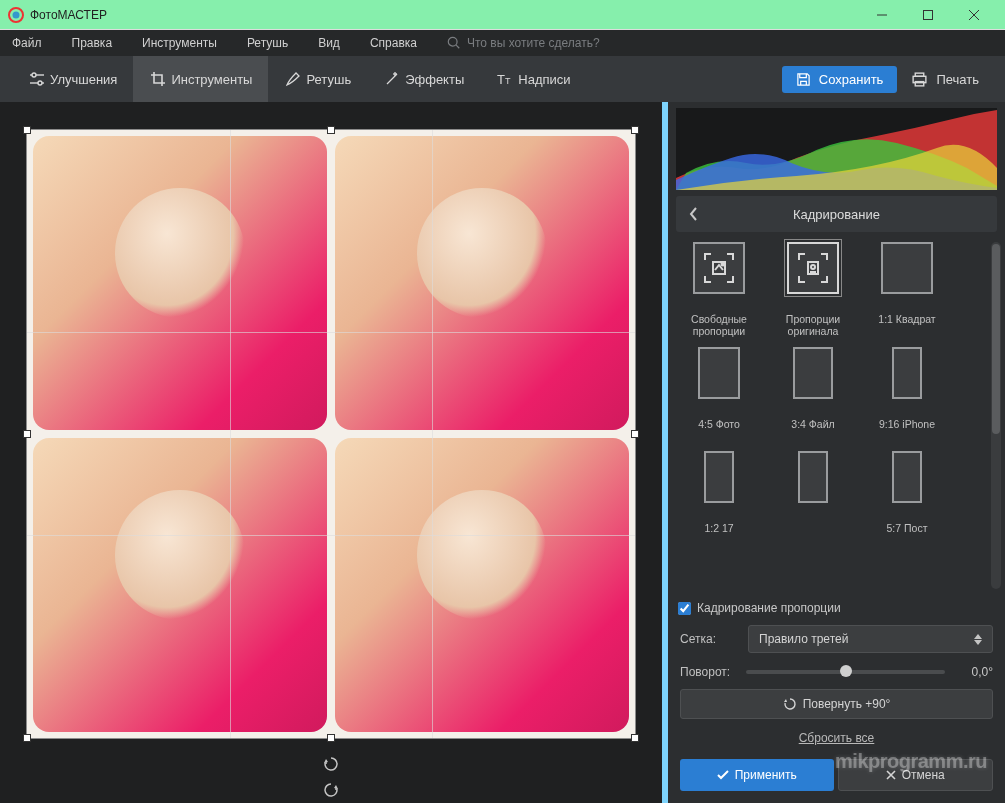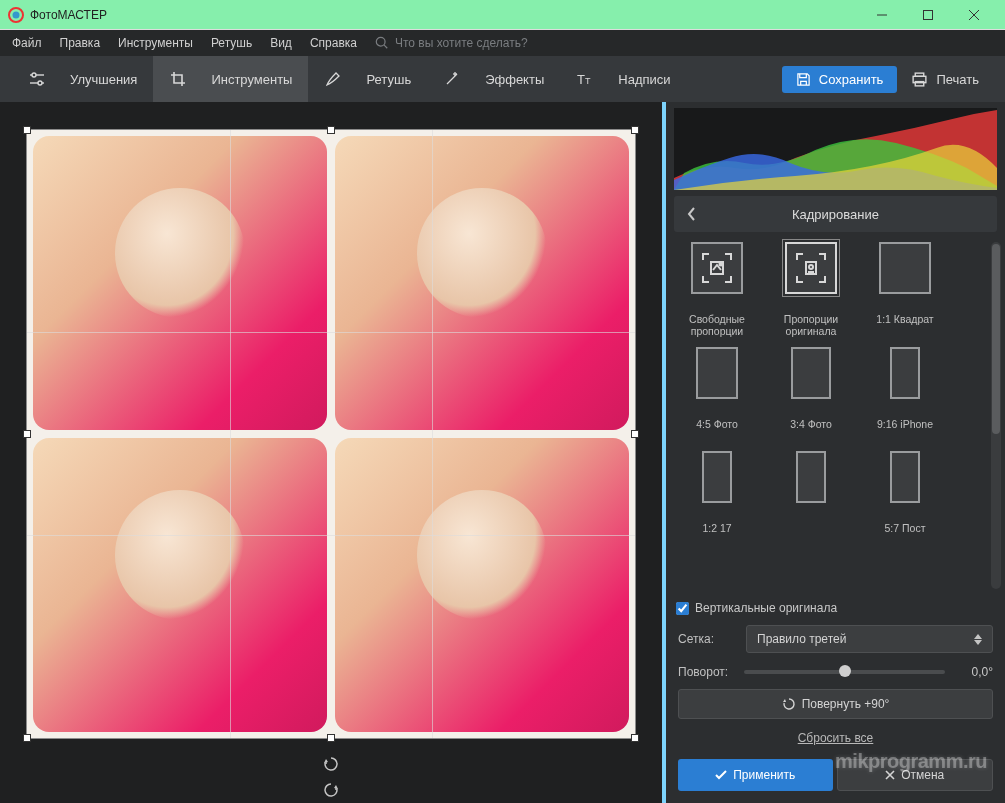--- a/index.html
+++ b/index.html
@@ -6,28 +6,28 @@
 body { background: #2a2a2a; width: 1005px; height: 803px; overflow: hidden; }
 
 
 .titlebar { height: 30px; background: #86efac; display: flex; align-items: center; padding: 0 8px; border-bottom: 1px solid #ddd; }
 .titlebar .logo { width: 16px; height: 16px; margin-right: 6px; }
 .titlebar .title { font-size: 12px; color: #222; flex: 1; }
 .winbtn { width: 46px; height: 30px; display: flex; align-items: center; justify-content: center; }
 .winbtn svg { width: 10px; height: 10px; }
 
 
-.menubar { height: 26px; background: #262829; display: flex; align-items: center; padding: 0 4px; gap: 2px; }
+.menubar { height: 26px; background: #262829; display: flex; align-items: center; padding: 0 4px; gap: 14px; }
 .menubar .mi { font-size: 12px; color: #d0d0d0; padding: 3px 8px; cursor: pointer; }
 .menubar .search { color: #7a7d80; font-size: 12px; padding-left: 8px; display: flex; align-items: center; gap: 6px; }
 .menubar .search svg { width: 14px; height: 14px; }
 
 
 .toolbar { height: 46px; background: #36393c; display: flex; align-items: center; padding: 0 12px; gap: 0; }
-.toolbtn { display: flex; align-items: center; gap: 24px; padding: 0 16px; height: 46px; color: #d8d8d8; font-size: 13px; cursor: pointer; }
+.toolbtn { display: flex; align-items: center; gap: 4px; padding: 0 16px; height: 46px; color: #d8d8d8; font-size: 13px; cursor: pointer; }
 .toolbtn.active { background: #4a4d50; }
 .toolbtn svg { width: 18px; height: 18px; }
 .spacer { flex: 1; }
 .savebtn { background: #2b7ed3; color: #fff; padding: 6px 14px; border-radius: 3px; display: flex; align-items: center; gap: 8px; font-size: 13px; cursor: pointer; }
 .printbtn { display: flex; align-items: center; gap: 8px; color: #d8d8d8; font-size: 13px; padding: 0 14px; cursor: pointer; }
 
 
 .main { display: flex; height: calc(803px - 30px - 26px - 46px); }
 .canvas-area { width: 662px; background: #1f2021; display: flex; flex-direction: column; padding: 10px 12px 6px 12px; }
 .canvas-wrap { flex: 1; display: flex; align-items: center; justify-content: center; position: relative; }
@@ -40,21 +40,21 @@
 .crop-overlay .vline { width: 1px; top: 0; bottom: 0; }
 .crop-overlay .hline { height: 1px; left: 0; right: 0; }
 .handle { position: absolute; width: 8px; height: 8px; background: #fff; border: 1px solid #333; }
 
 .canvas-footer { height: 42px; display: flex; align-items: center; gap: 10px; padding: 0 4px; flex-direction: column; }
 .cficon { width: 32px; height: 28px; border-radius: 3px; display: flex; align-items: center; justify-content: center; color: #c4c4c4; cursor: pointer; }
 .cficon svg { width: 16px; height: 16px; }
 .zoom { color: #d8d8d8; font-size: 12px; padding: 0 10px; }
 
 
-.rightpanel { flex: 1; background: #2c2e30; display: flex; flex-direction: column; border-left: 4px solid #7dd3fc;}
+.rightpanel { flex: 1; background: #2c2e30; display: flex; flex-direction: column; border-left: 6px solid #7dd3fc;}
 .histogram { height: 82px; background: #18191a; margin: 6px 8px 4px 8px; position: relative; overflow: hidden; }
 .hist-svg { position: absolute; inset: 0; width: 100%; height: 100%; }
 .panel-header { height: 36px; background: #36393c; display: flex; align-items: center; margin: 2px 8px; border-radius: 3px; }
 .panel-header .back { width: 34px; display:flex; align-items:center; justify-content:center; color:#c8c8c8; cursor:pointer; }
 .panel-header .title { flex:1; text-align:center; color:#dcdcdc; font-size:13px; padding-right:34px; }
 
 .panel-body { flex: 1; padding: 8px 6px 8px 10px; overflow: hidden; position: relative; }
 .preset-grid { display: flex; flex-wrap: wrap; gap: 10px 12px; width: 290px; }
 .preset { width: 82px; display: flex; flex-direction: column; align-items: center; gap: 20px; cursor: pointer; }
 .preset .thumb { width: 52px; height: 52px; border: 2px solid #9a9c9e; display:flex; align-items:center; justify-content:center; background:#3b3d3f; }
@@ -334,21 +334,21 @@
         <div class="preset">
           <div class="thumb"></div>
           <div class="lbl">1:1 Квадрат</div>
         </div>
         <div class="preset">
           <div class="thumb ratio45"></div>
           <div class="lbl">4:5 Фото</div>
         </div>
         <div class="preset">
           <div class="thumb ratio34"></div>
-          <div class="lbl">3:4 Фото</div>
+          <div class="lbl">3:4 Файл</div>
         </div>
         <div class="preset">
           <div class="thumb phone"></div>
           <div class="lbl">9:16 iPhone</div>
         </div>
         <div class="preset">
           <div class="thumb phone"></div>
           <div class="lbl">1:2 17</div>
         </div>
         <div class="preset">
@@ -360,21 +360,21 @@
           <div class="lbl">5:7 Пост</div>
         </div>
       </div>
       <div class="scrollbar">
           <div class="thumb"></div>
         </div>
     </div>
 
     <div class="check-row">
       <input type="checkbox" checked="" style="">
-      <label>Вертикальные оригинала</label>
+      <label>Кадрирование пропорции</label>
     </div>
 
     <div class="field-row">
       <span class="lbl">Сетка:</span>
       <div class="dropdown">
         <span>Правило третей</span>
         <span class="arrows">
             <svg width="8" height="5" viewBox="0 0 8 5">
               <path d="M0 5l4-5 4 5z" fill="#c4c4c4"></path>
             </svg>

